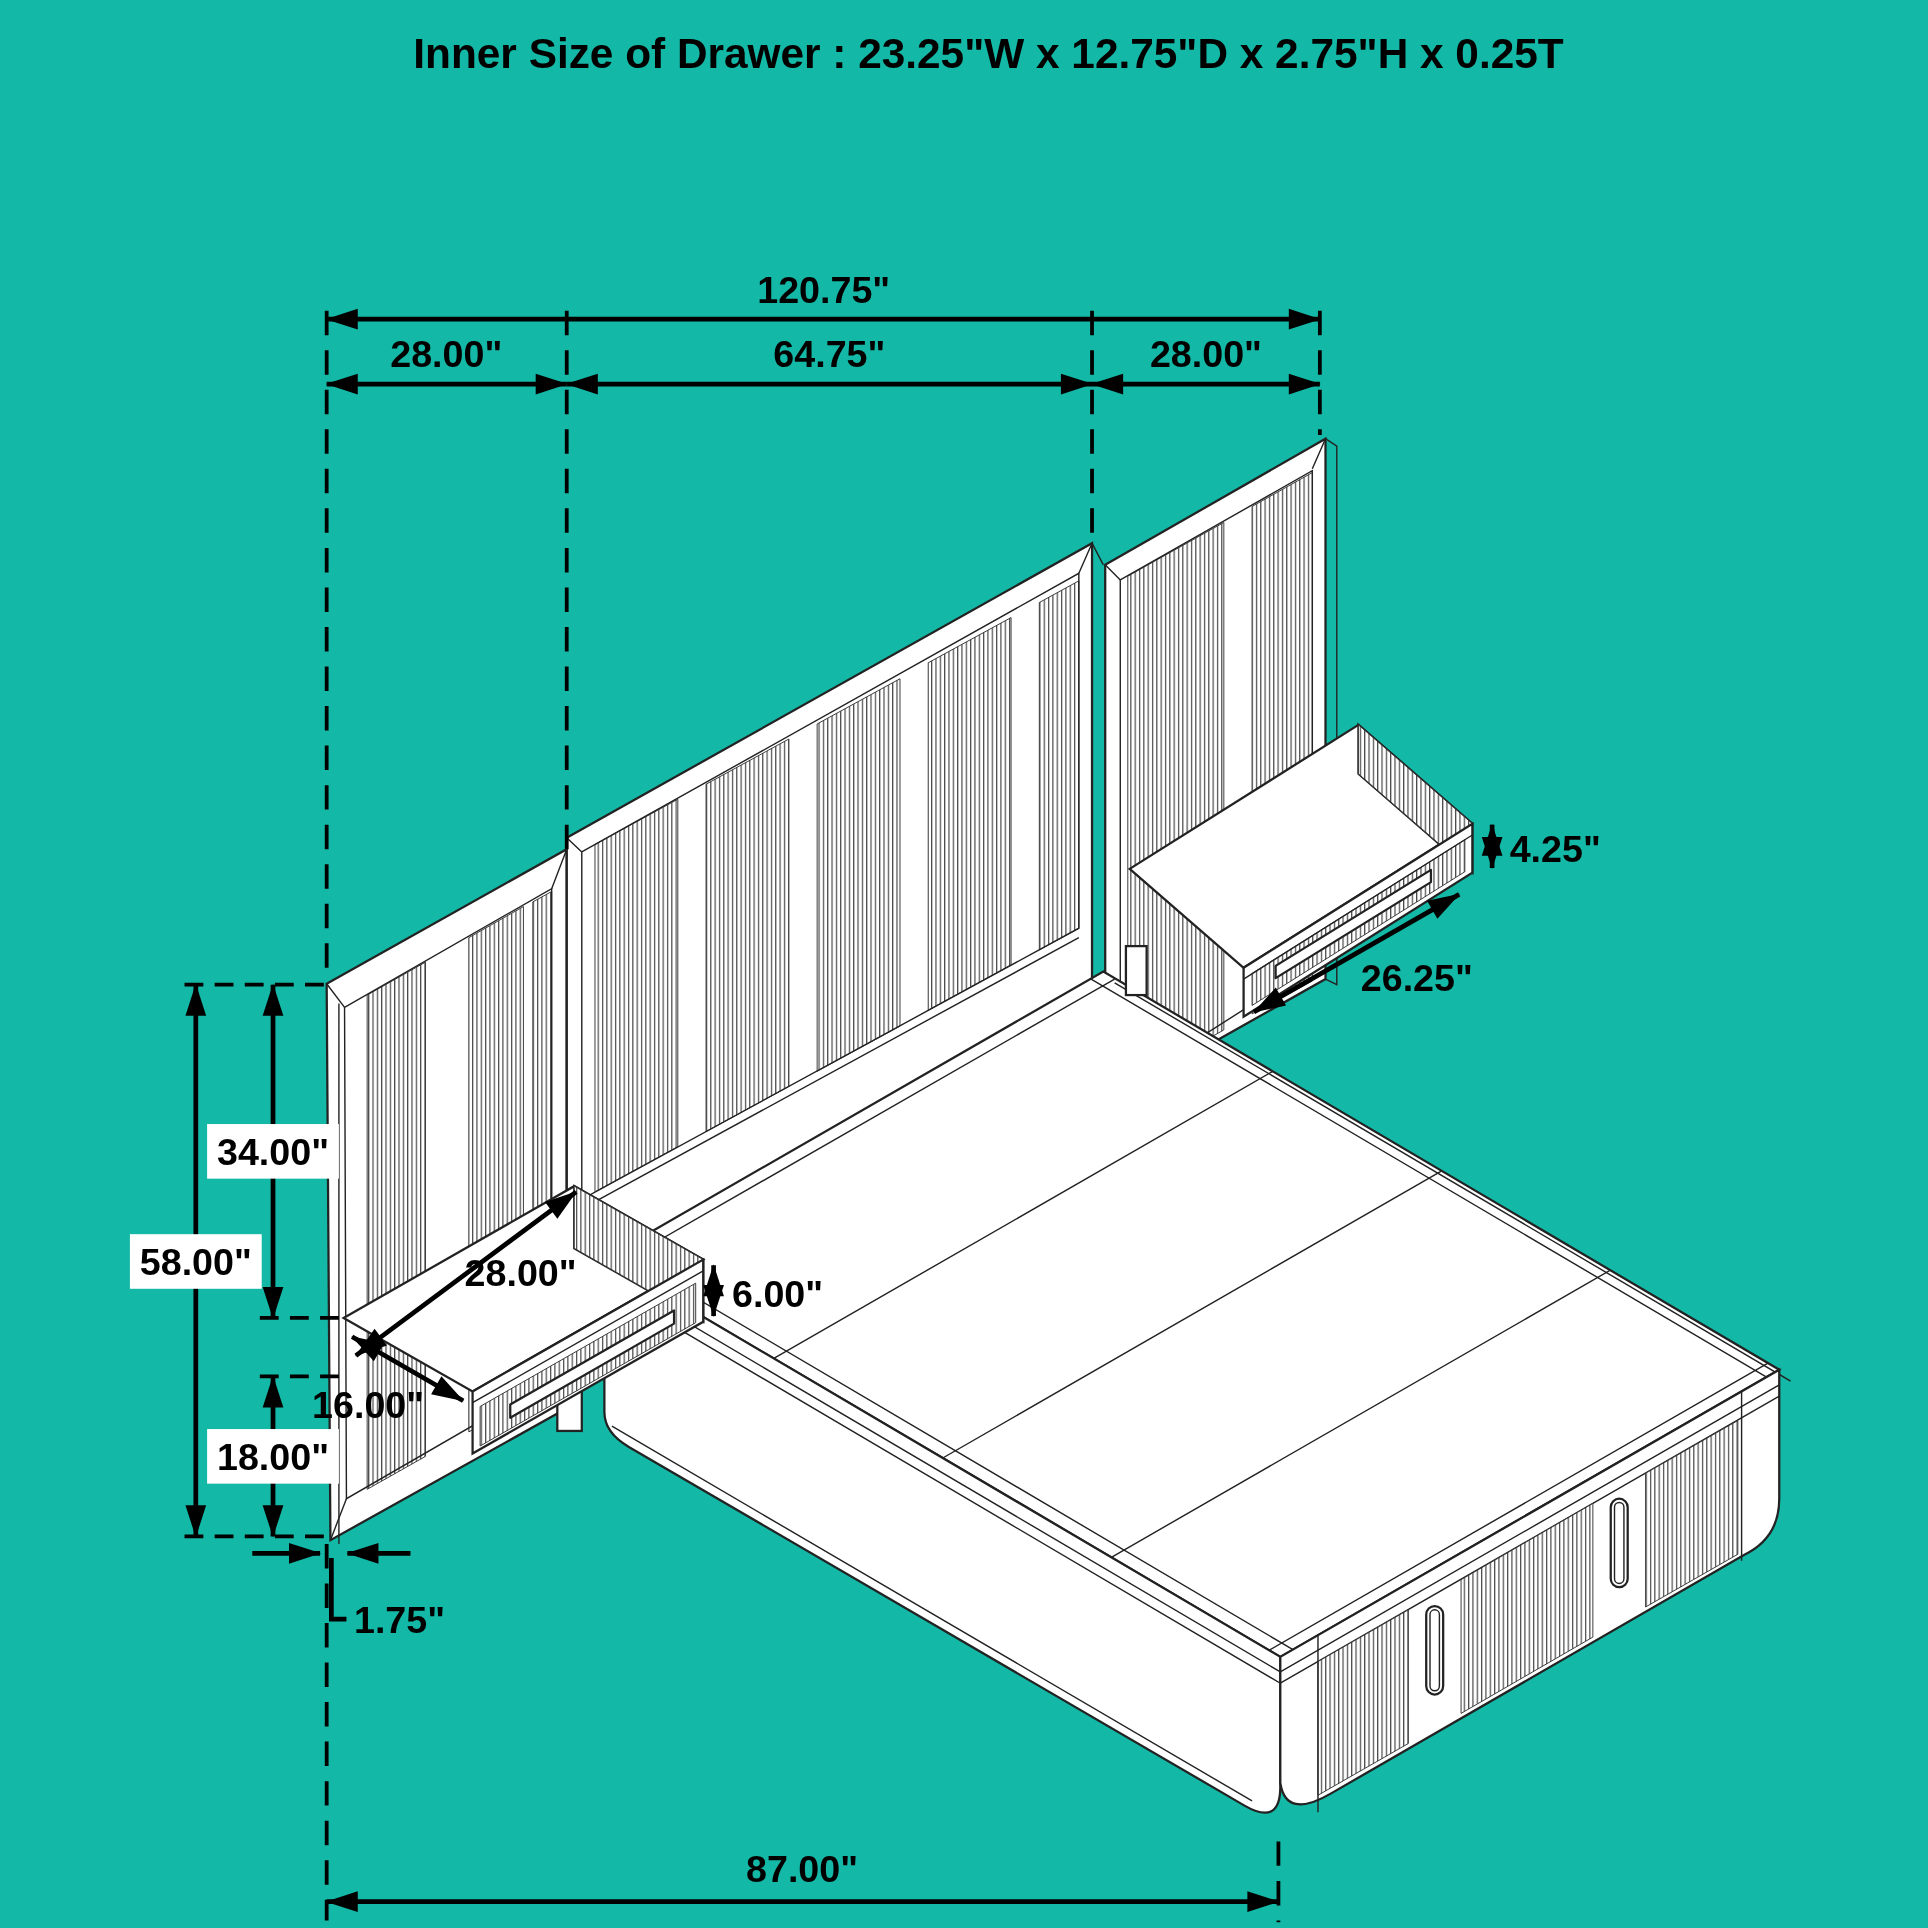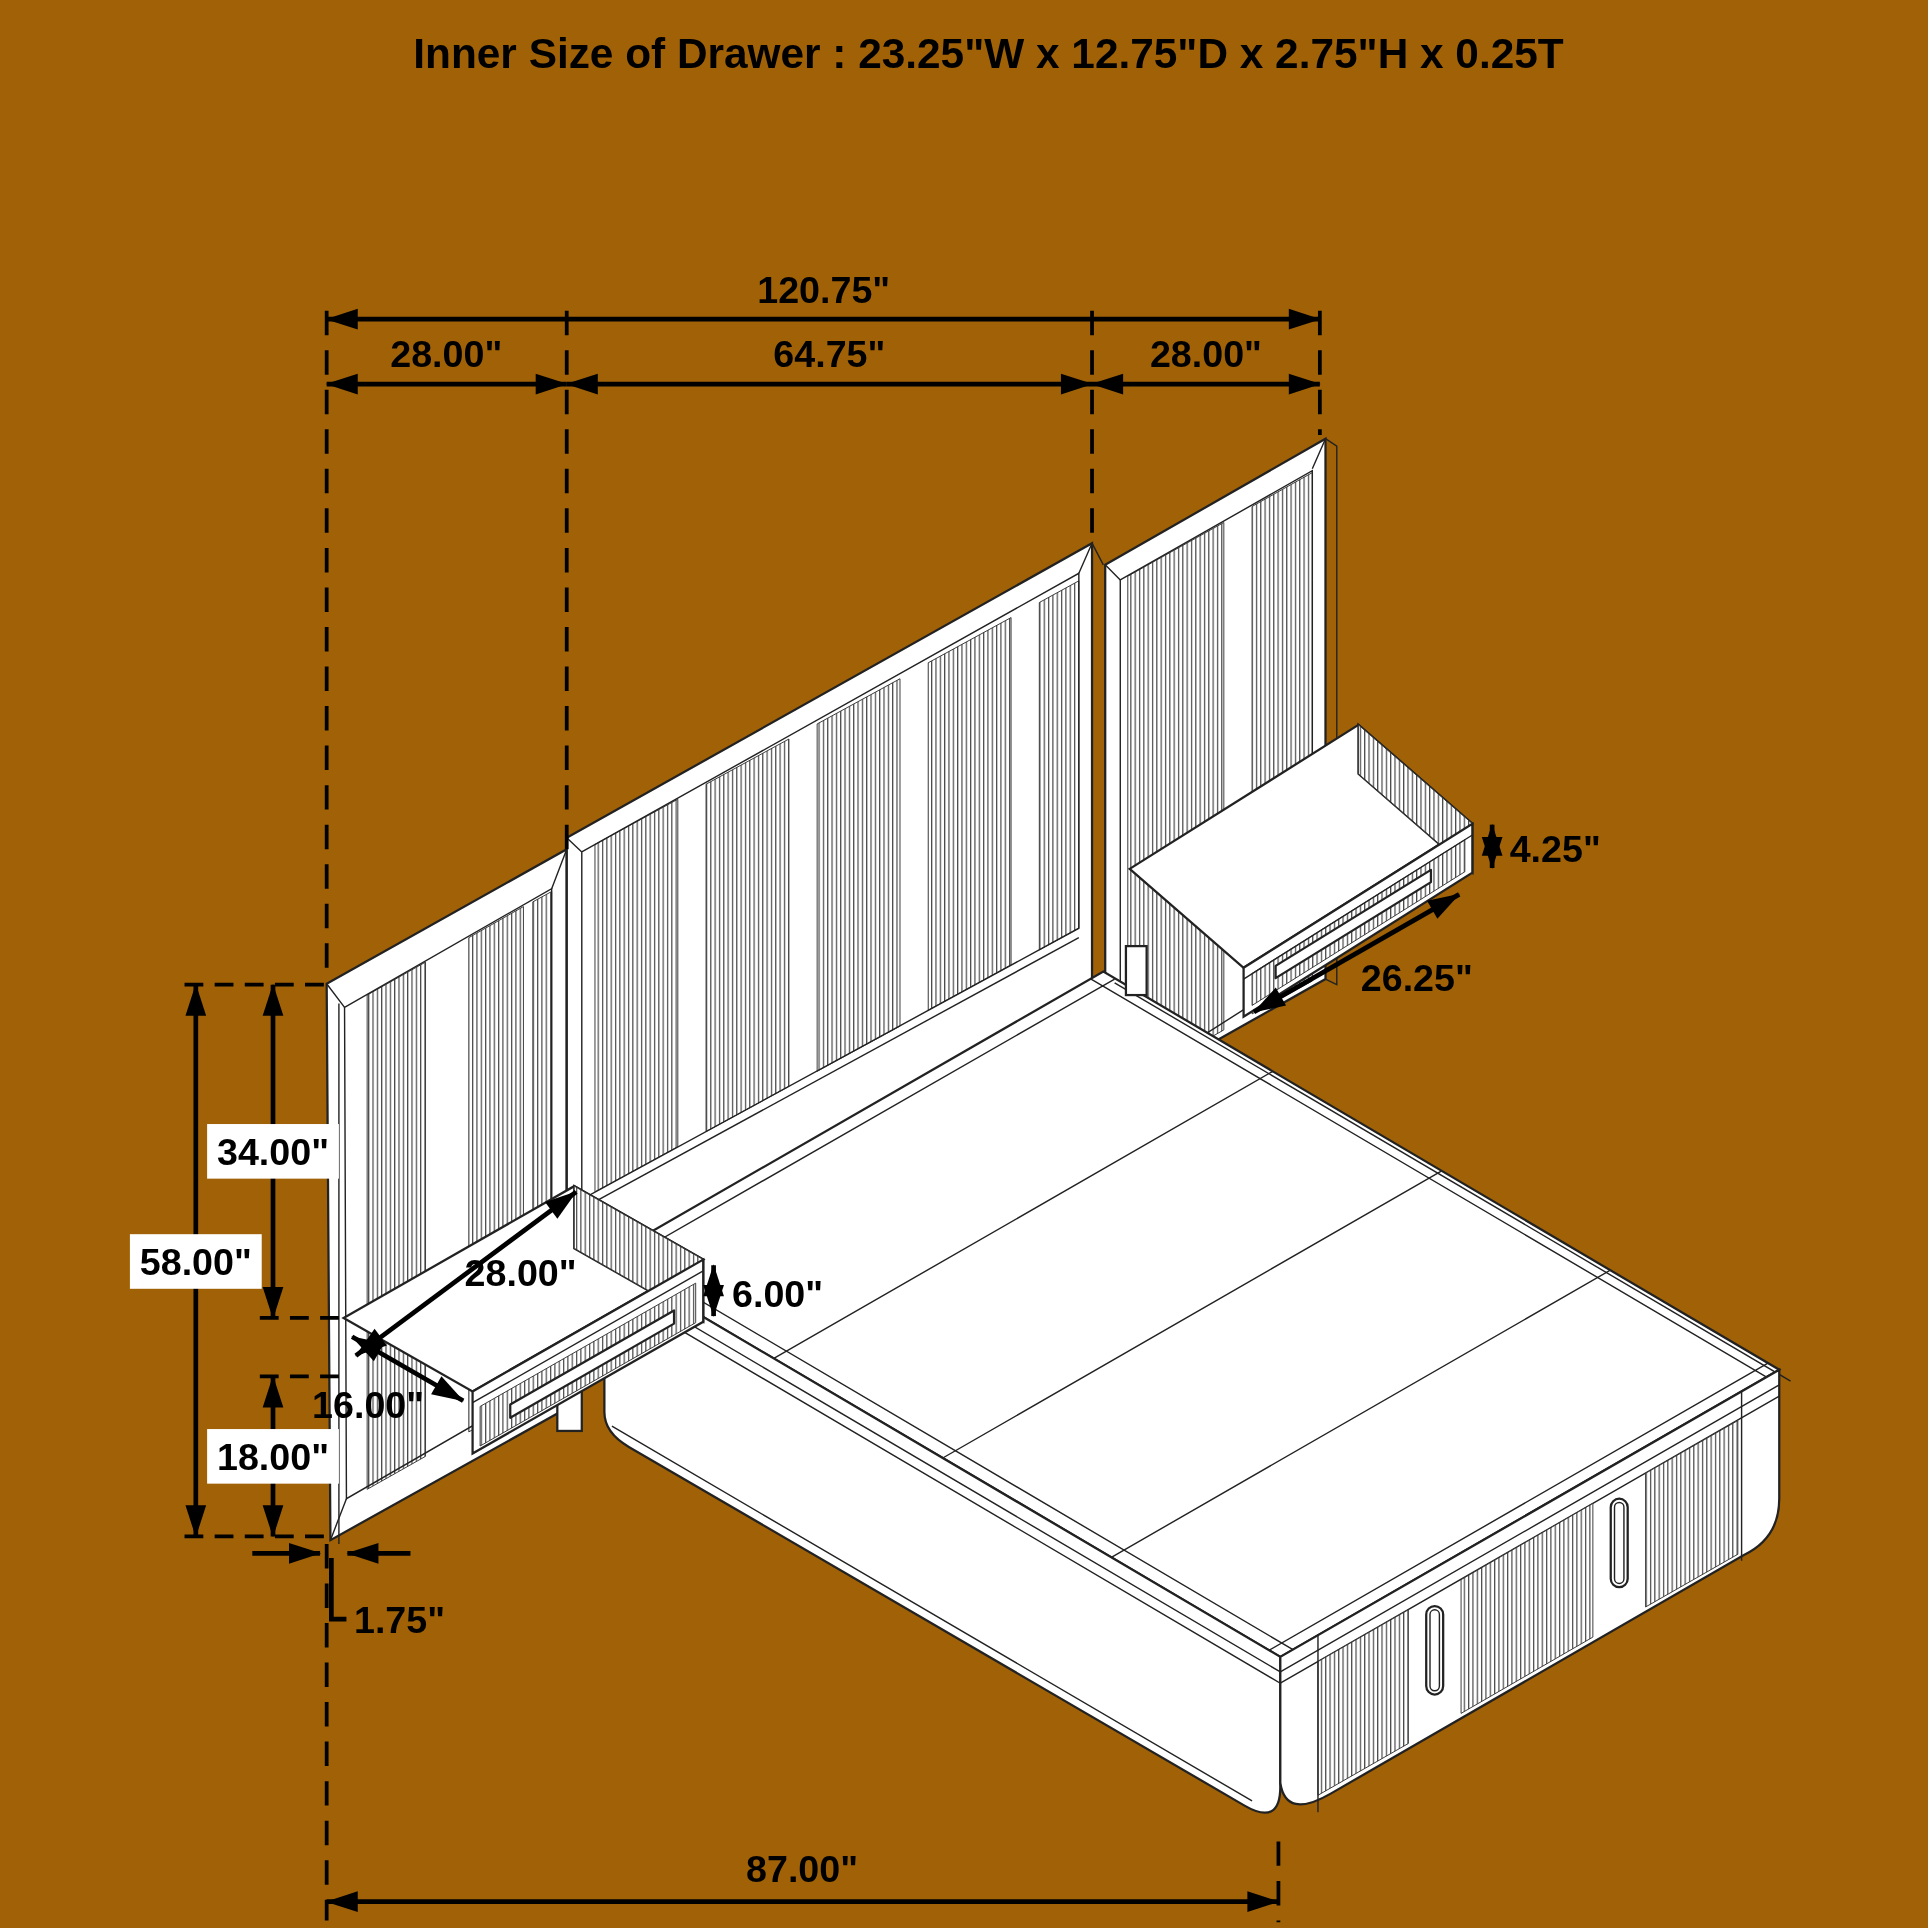--- a/index.html
+++ b/index.html
@@ -1,16 +1,16 @@
 <!DOCTYPE html>
 <html style="font-size:15px"><head>
 <meta charset="utf-8">
 <style>
   html,body{margin:0;padding:0;background:#ffffff;}
-  #stage{position:relative;width:1928px;height:1928px;background:#a16207;
+  #stage{position:relative;width:1928px;height:1928px;background:#14b8a6;
          font-family:"Liberation Sans", sans-serif;}
   svg{position:absolute;left:0;top:0;}
   text{font-family:"Liberation Sans", sans-serif;font-weight:bold;fill:#000;}
   .dimtxt{font-size:40px;}
   .titletxt{font-size:45px;}
   .thin{stroke:#222;stroke-width:1.5;fill:none;}
   .med{stroke:#222;stroke-width:2.4;fill:#fff;}
   .dim{stroke:#000;stroke-width:5;fill:none;}
   .ext{stroke:#000;stroke-width:4;fill:none;stroke-dasharray:26 16;}
   .tick{stroke:#000;stroke-width:4;fill:none;stroke-dasharray:20 12;}

